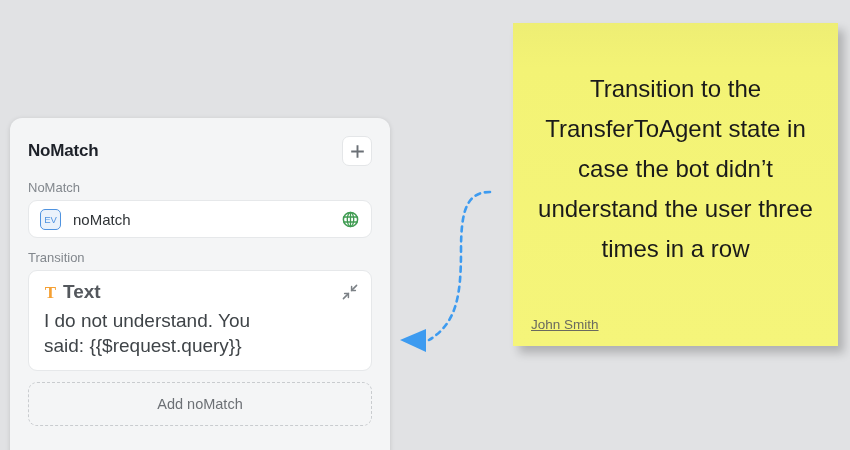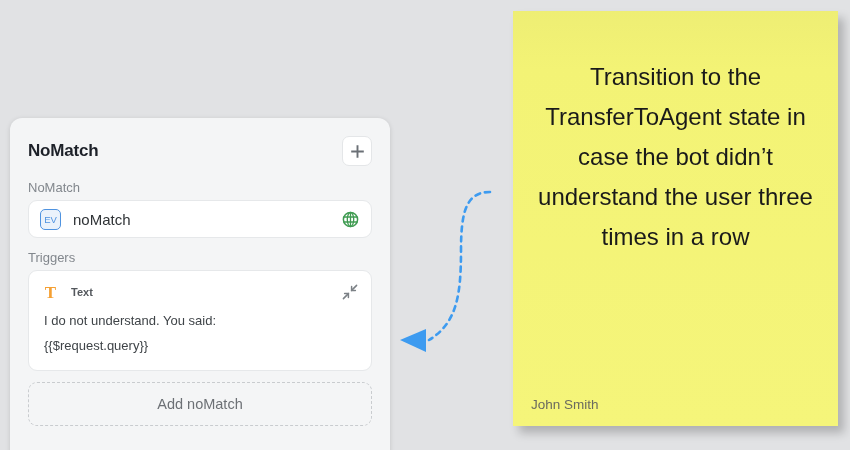--- a/index.html
+++ b/index.html
@@ -120,31 +120,31 @@
     font-size: 17px;
     font-weight: bold;
     font-family: "Liberation Serif", serif;
     width: 17px;
     text-align: center;
     flex: 0 0 auto;
     line-height: 1;
   }
 
   #reaction-title {
-    font-size: 11px;
+    font-size: 19px;
     font-weight: bold;
     color: #54585d;
-    margin-left: 12px;
+    margin-left: 4px;
     flex: 1 1 auto;
   }
 
   #collapse-icon { flex: 0 0 auto; display: block; }
 
   #reaction-body {
-    font-size: 13px;
+    font-size: 19px;
     line-height: 25px;
     color: #3f4448;
     margin-top: 5px;
     margin-left: 2px;
     max-width: 230px;
   }
 
   
   #add-reaction-button {
     margin-top: 11px;
@@ -156,41 +156,42 @@
     justify-content: center;
     font-size: 14.5px;
     color: #6c7075;
     cursor: pointer;
   }
 
   
   #sticky-note {
     position: absolute;
     left: 513px;
-    top: 11px;
+    top: 23px;
     width: 325px;
-    height: 415px;
+    height: 323px;
     background: linear-gradient(180deg, #eeee74 0%, #f3f375 14%, #f5f57a 100%);
     box-shadow: 6px 7px 9px rgba(0,0,0,0.22);
     padding: 46px 14px 0 14px;
     display: flex;
     flex-direction: column;
   }
 
   #sticky-text {
     flex: 1 1 auto;
     text-align: center;
     font-size: 24px;
     line-height: 40px;
     color: #1a1a1a;
   }
 
   #sticky-author {
     font-size: 13.5px;
     color: #6a6a5f;
+    text-decoration: underline;
     align-self: flex-start;
     margin-left: 4px;
     margin-bottom: 14px;
     cursor: pointer;
   }
 
   
   #connector {
     position: absolute;
     left: 395px;
@@ -219,21 +220,21 @@
   <div id="trigger-row">
     <div id="ev-icon">EV</div>
     <div id="trigger-name">noMatch</div>
     <svg id="globe-icon" width="17" height="17" viewBox="0 0 17 17">
       <circle cx="8.5" cy="8.5" r="7.1" fill="none" stroke="#3f9b51" stroke-width="1.5"></circle>
       <ellipse cx="8.5" cy="8.5" rx="3.2" ry="7.1" fill="none" stroke="#3f9b51" stroke-width="1.3"></ellipse>
       <path d="M1.6 6.0 H15.4 M1.6 11.0 H15.4 M8.5 1.4 V15.6" stroke="#3f9b51" stroke-width="1.3"></path>
     </svg>
   </div>
 
-  <div class="section-label">Triggers</div>
+  <div class="section-label">Transition</div>
 
   <div id="reaction-card">
     <div id="reaction-head">
       <div id="text-type-icon">T</div>
       <div id="reaction-title">Text</div>
       <svg id="collapse-icon" width="16" height="16" viewBox="0 0 16 16">
         <g stroke="#7c8186" stroke-width="1.5" stroke-linecap="round" fill="none">
           <path d="M14.6 1.4 L9.6 6.4"></path>
           <path d="M9.6 2.6 L9.6 6.4 L13.4 6.4"></path>
           <path d="M1.4 14.6 L6.4 9.6"></path>

